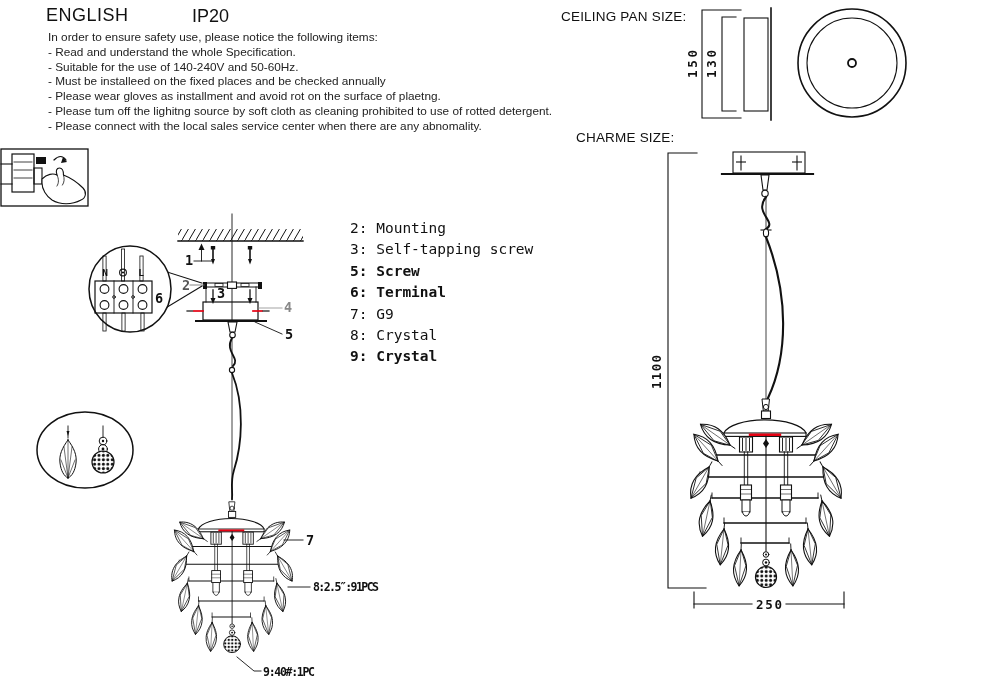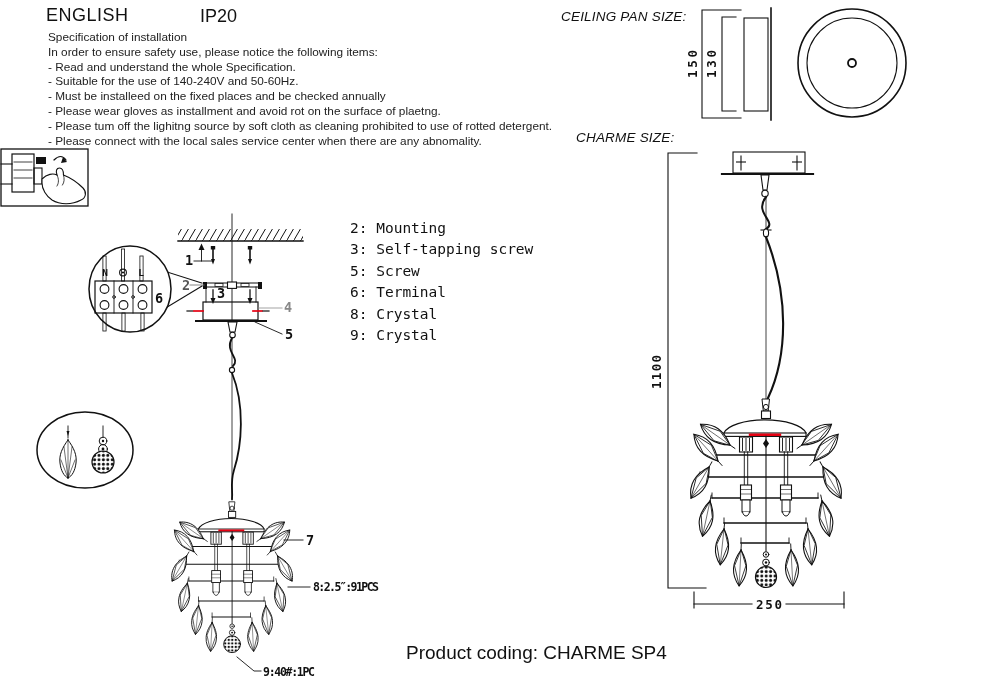--- a/index.html
+++ b/index.html
@@ -1,27 +1,27 @@
 <!DOCTYPE html>
 <html><head>
 <meta charset="utf-8">
 <style>
   html,body{margin:0;padding:0;background:#fff;}
   .page{position:relative;width:1000px;height:690px;background:#fff;overflow:hidden;
         font-family:"Liberation Sans",sans-serif;color:#111;}
   .abs{position:absolute;margin-left:40px;}
   .h-lang{left:6px;top:5px;font-size:18px;letter-spacing:.5px;}
-  .h-ip{left:160px;top:6px;font-size:18px;}
+  .h-ip{left:152px;top:6px;font-size:18px;}
   .spec{left:8px;top:30px;font-size:11.8px;line-height:14.8px;white-space:nowrap;color:#222;}
-  .sec-label{font-size:13.5px;letter-spacing:.2px;font-style:italic;}
+  .sec-label{font-size:13.5px;letter-spacing:.2px;}
   .ceil-label{left:521px;top:9px;}
   .fix-label{left:536px;top:130px;}
   .parts{left:310px;top:218px;font-family:"DejaVu Sans Mono",monospace;
          font-size:14.5px;line-height:21.4px;white-space:nowrap;}
-  .parts .b{font-weight:normal;}
+  .parts .b{font-weight:bold;}
   .product{left:366px;top:642px;font-size:19px;}
   svg.art{position:absolute;left:0;top:0;}
   .art text{stroke:none;fill:#111;font-family:"DejaVu Sans Mono",monospace;font-weight:bold;}
   .art text.dim{font-size:12.5px;}
   .art text.co{font-size:13.5px;}
   .art text.lbl{font-size:11.5px;}
   .art text.tl{font-size:9.5px;}
   .art text.c2{fill:#555;}
   .art text.c4{fill:#888;}
 </style>
@@ -309,37 +309,36 @@
       <text class="co" x="306" y="545">7</text>
       <text class="lbl" x="313" y="591" textLength="66">8:2.5″:91PCS</text>
       <text class="lbl" x="263" y="676" textLength="52">9:40#:1PC</text>
     </g>
   </svg>
 
   <div class="abs h-lang">ENGLISH</div>
   <div class="abs h-ip">IP20</div>
 
   <div class="abs spec">
-    <div>Specification of installation</div>
     <div>In order to ensure safety use, please notice the following items:</div>
     <div>- Read and understand the whole Specification.</div>
     <div>- Suitable for the use of 140-240V and 50-60Hz.</div>
     <div>- Must be installeed on the fixed places and be checked annually</div>
     <div>- Please wear gloves as installment and avoid rot on the surface of plaetng.</div>
     <div>- Please tum off the lighitng source by soft cloth as cleaning prohibited to use of rotted detergent.</div>
     <div>- Please connect with the local sales service center when there are any abnomality.</div>
   </div>
 
   <div class="abs sec-label ceil-label">CEILING PAN  SIZE:</div>
   <div class="abs sec-label fix-label">CHARME SIZE:</div>
 
   <div class="abs parts">
     <div>2: Mounting</div>
     <div>3: Self-tapping screw</div>
     <div class="b">5: Screw</div>
     <div class="b">6: Terminal</div>
+    <div>7: G9</div>
     <div>8: Crystal</div>
     <div class="b">9: Crystal</div>
   </div>
 
-  <div class="abs product">Product coding: CHARME SP4</div>
 
 </div>
 
 </body></html>

